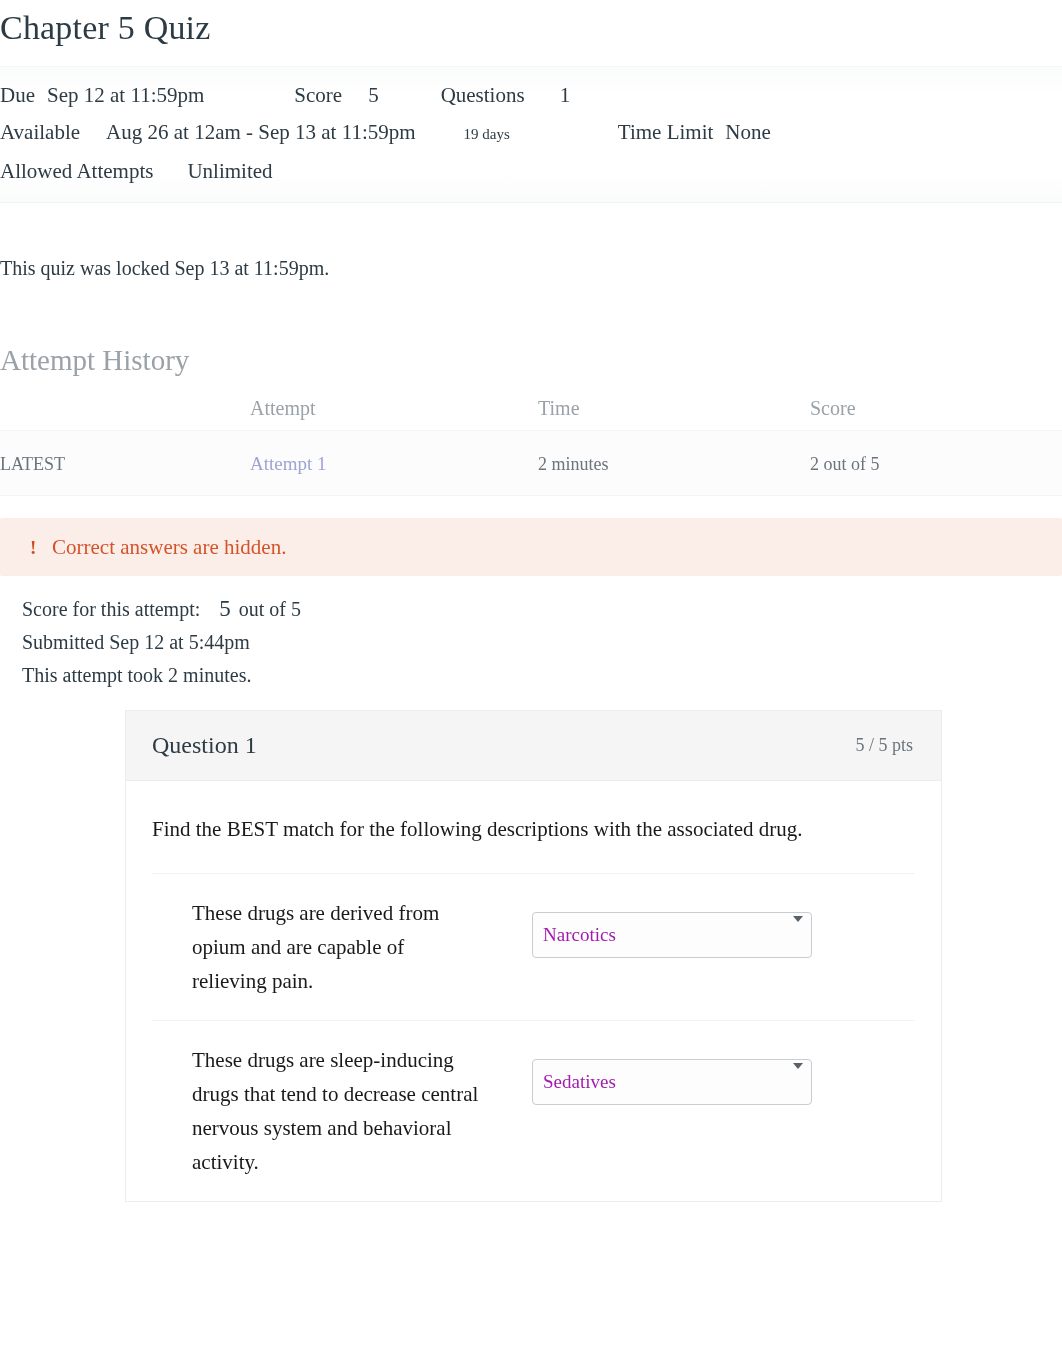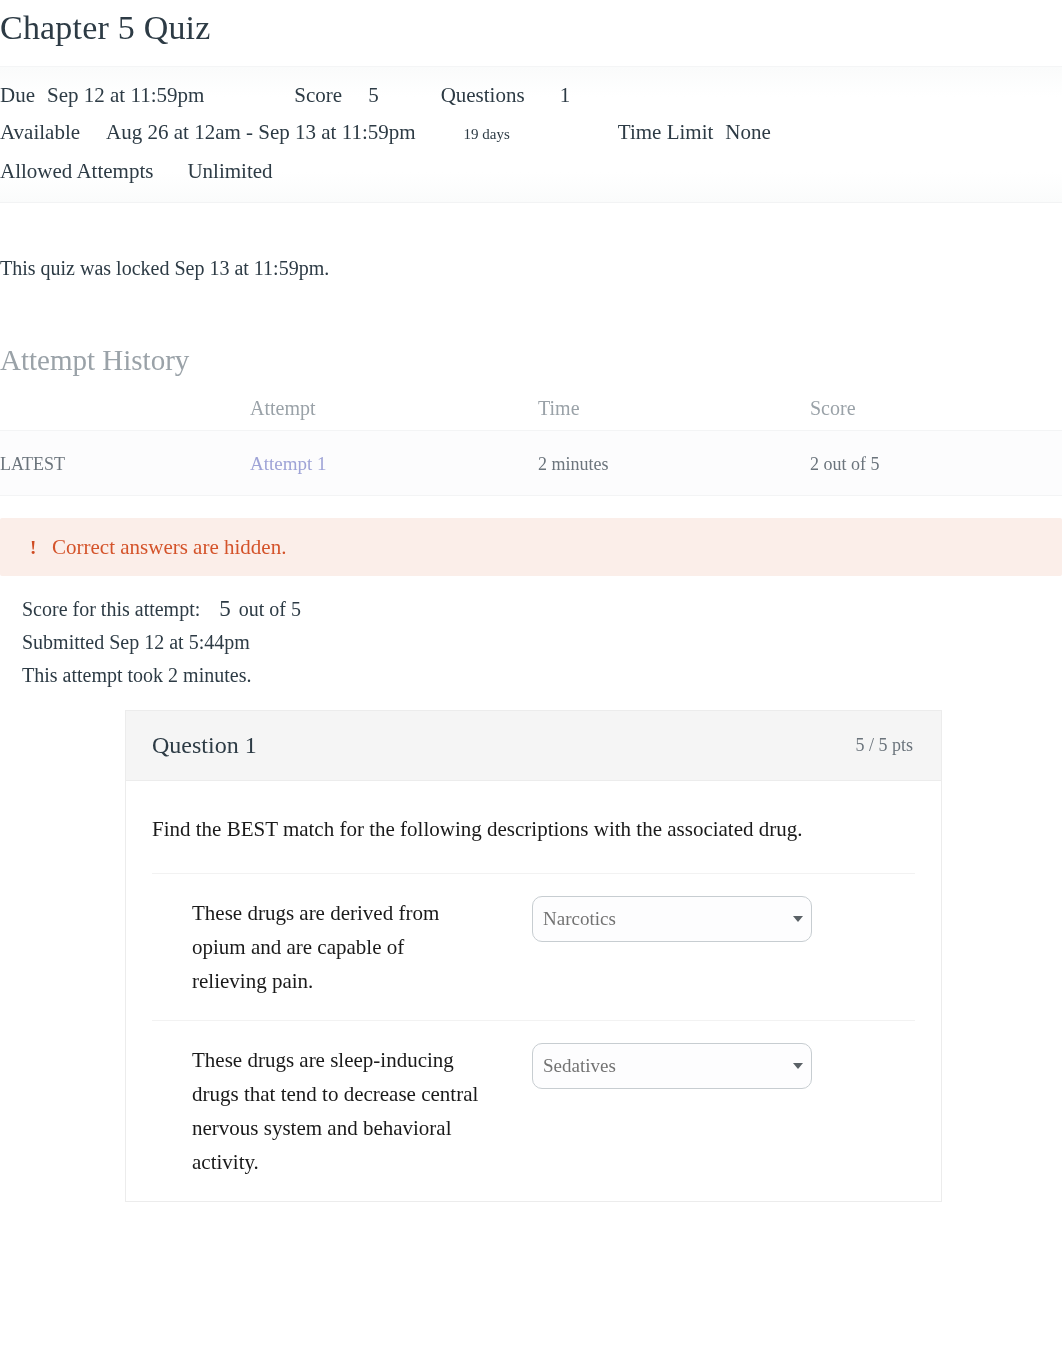--- a/index.html
+++ b/index.html
@@ -192,30 +192,31 @@
     box-sizing: border-box;
   }
   .match-select-wrap {
     flex: 0 0 auto;
     padding-left: 50px;
   }
   .match-select {
     width: 280px;
     height: 46px;
     border: 1px solid #c7cdd1;
-    border-radius: 10px;
+    border-radius: 4px;
     background: #fdfdfe;
-    color: #737373;
+    color: #a21caf;
     font-family: "Liberation Serif", "DejaVu Serif", serif;
     font-size: 19px;
     padding: 0 26px 0 10px;
     box-sizing: border-box;
     -webkit-appearance: none;
     appearance: none;
     line-height: 44px;
+    margin-top: 16px;
   }
   .select-shell {
     position: relative;
     width: 280px;
     height: 46px;
   }
   .select-caret {
     position: absolute;
     right: 9px;
     top: 50%;

